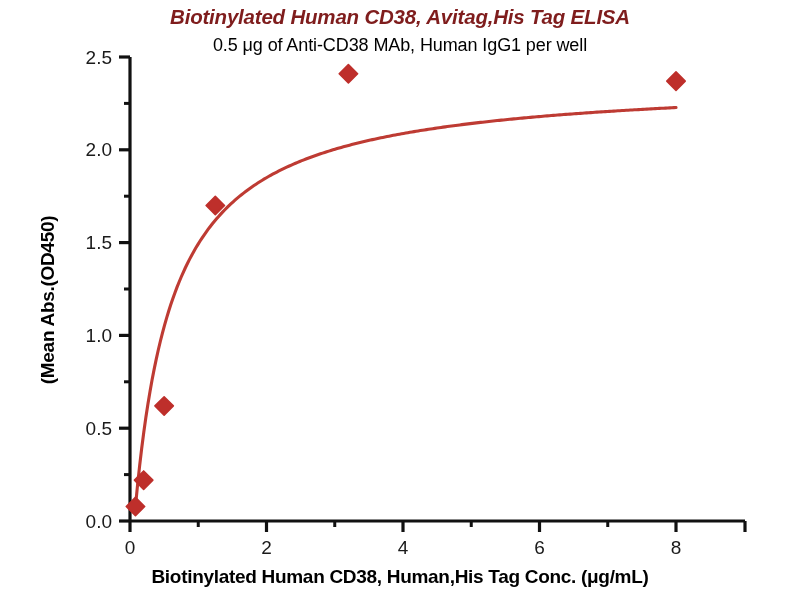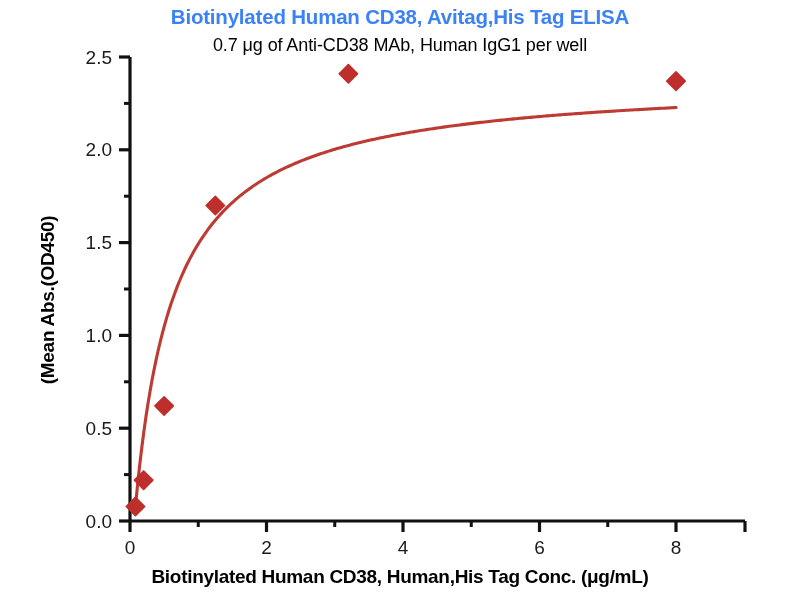--- a/index.html
+++ b/index.html
@@ -22,21 +22,22 @@
   }
   .title {
     position: absolute;
     left: 0;
     top: 5px;
     width: 800px;
     text-align: center;
     font-size: 20.5px;
     font-weight: bold;
     letter-spacing: -0.2px;
-    color: #3b82f6;
+    color: #7f1d1d;
+    font-style: italic;
   }
   .subtitle {
     position: absolute;
     left: 0;
     top: 35px;
     width: 800px;
     text-align: center;
     font-size: 18px;
     font-weight: normal;
     letter-spacing: -0.1px;
@@ -76,21 +77,21 @@
     font-size: 19px;
     fill: #1a1a1a;
   }
 </style>
 </head>
 <body>
 
 <div id="figure">
 
   <div class="title">Biotinylated Human CD38, Avitag,His Tag ELISA</div>
-  <div class="subtitle">0.7 μg of Anti-CD38 MAb, Human IgG1 per well</div>
+  <div class="subtitle">0.5 μg of Anti-CD38 MAb, Human IgG1 per well</div>
 
   <svg id="plot-svg" width="800" height="600">
     <g id="y-ticks">
         <line x1="130" y1="521" x2="119" y2="521" stroke="#111111" stroke-width="3.2"></line>
         <line x1="130" y1="428.2" x2="119" y2="428.2" stroke="#111111" stroke-width="3.2"></line>
         <line x1="130" y1="335.4" x2="119" y2="335.4" stroke="#111111" stroke-width="3.2"></line>
         <line x1="130" y1="242.60000000000002" x2="119" y2="242.60000000000002" stroke="#111111" stroke-width="3.2"></line>
         <line x1="130" y1="149.8" x2="119" y2="149.8" stroke="#111111" stroke-width="3.2"></line>
         <line x1="130" y1="57" x2="119" y2="57" stroke="#111111" stroke-width="3.2"></line>
         <line x1="130" y1="474.6" x2="124" y2="474.6" stroke="#111111" stroke-width="3"></line>

